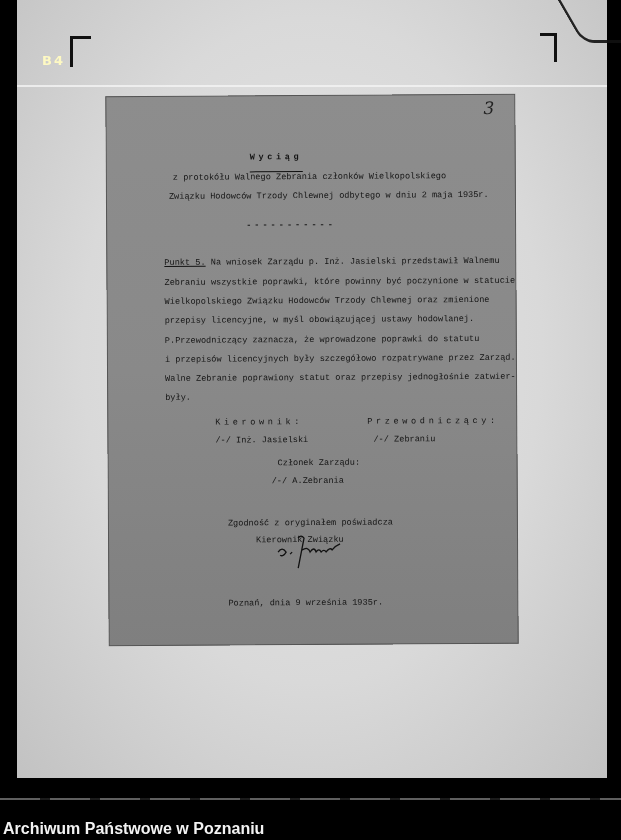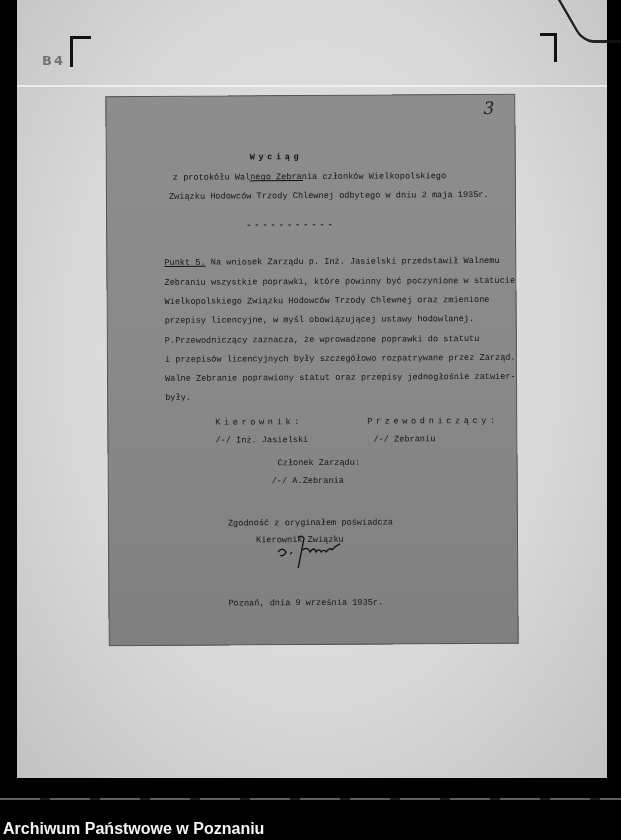--- a/index.html
+++ b/index.html
@@ -2,33 +2,33 @@
 <html><head>
 <meta charset="utf-8">
 <style>
   html, body { margin:0; padding:0; }
   body { width:621px; height:840px; background:#000; position:relative; overflow:hidden;
          font-family:"Liberation Mono", "DejaVu Sans Mono", monospace; }
   .scan-sheet { position:absolute; left:17px; top:0; width:590px; height:778px;
     background: radial-gradient(ellipse at 50% 45%, #e6e6e6 0%, #d9d9d9 55%, #c2c2c2 100%); }
   .fold-line { position:absolute; left:17px; top:85px; width:590px; height:2px; background:#f4f4f4; opacity:.8; }
   .frame-code { position:absolute; left:42px; top:53px; font-family:"DejaVu Sans", sans-serif; font-weight:bold;
-    font-size:13px; color:#737373; letter-spacing:2px; }
+    font-size:13px; color:#fef9c3; letter-spacing:2px; }
   .corner-mark { position:absolute; border-color:#111; border-style:solid; }
   .corner-tl { left:70px; top:36px; width:18px; height:28px; border-width:3px 0 0 3px; }
   .corner-tr { left:540px; top:33px; width:14px; height:26px; border-width:3px 3px 0 0; }
   .edge-curl { position:absolute; left:570px; top:0; width:40px; height:40px;
     border-left:3px solid #111; border-bottom:3px solid #111; transform:skewX(30deg); border-radius:0 0 0 12px; opacity:.9;}
   .document { position:absolute; left:107px; top:95px; width:410px; height:550px;
     background: linear-gradient(180deg, #8d8d8d 0%, #898989 50%, #7f7f7f 100%);
     box-shadow: 0 0 0 1px #555 inset; transform:rotate(-0.35deg); }
   .doc-text { position:absolute; color:#141414; font-size:8.6px; line-height:1; white-space:nowrap; }
   .page-number { position:absolute; left:378px; top:4px; font-family:"DejaVu Serif", serif; font-style:italic;
     font-size:17px; color:#222; }
-  .title { left:144px; top:58px; letter-spacing:5px; font-weight:bold; border-bottom:1.5px solid #111; padding-bottom:18px; }
+  .title { left:144px; top:58px; letter-spacing:5px; font-weight:bold; border-bottom:1.5px solid #111; padding-bottom:9px; }
   .subtitle-1 { left:67px; top:78px; }
   .subtitle-2 { left:63px; top:97px; }
   .separator { left:140px; top:126px; letter-spacing:3px; font-weight:bold; }
   .body-line { left:58px; }
   .punkt-label { text-decoration:underline;margin-top:28px; }
   .spaced { letter-spacing:3.6px; }
   .signature-path { position:absolute; left:168px; top:437px; }
   .archive-label { position:absolute; left:3px; top:820px; color:#f2f2f2; font-family:"Liberation Sans", sans-serif;
     font-size:16px; font-weight:bold; }
   .light-streak { position:absolute; left:0; top:798px; width:621px; height:2px;

